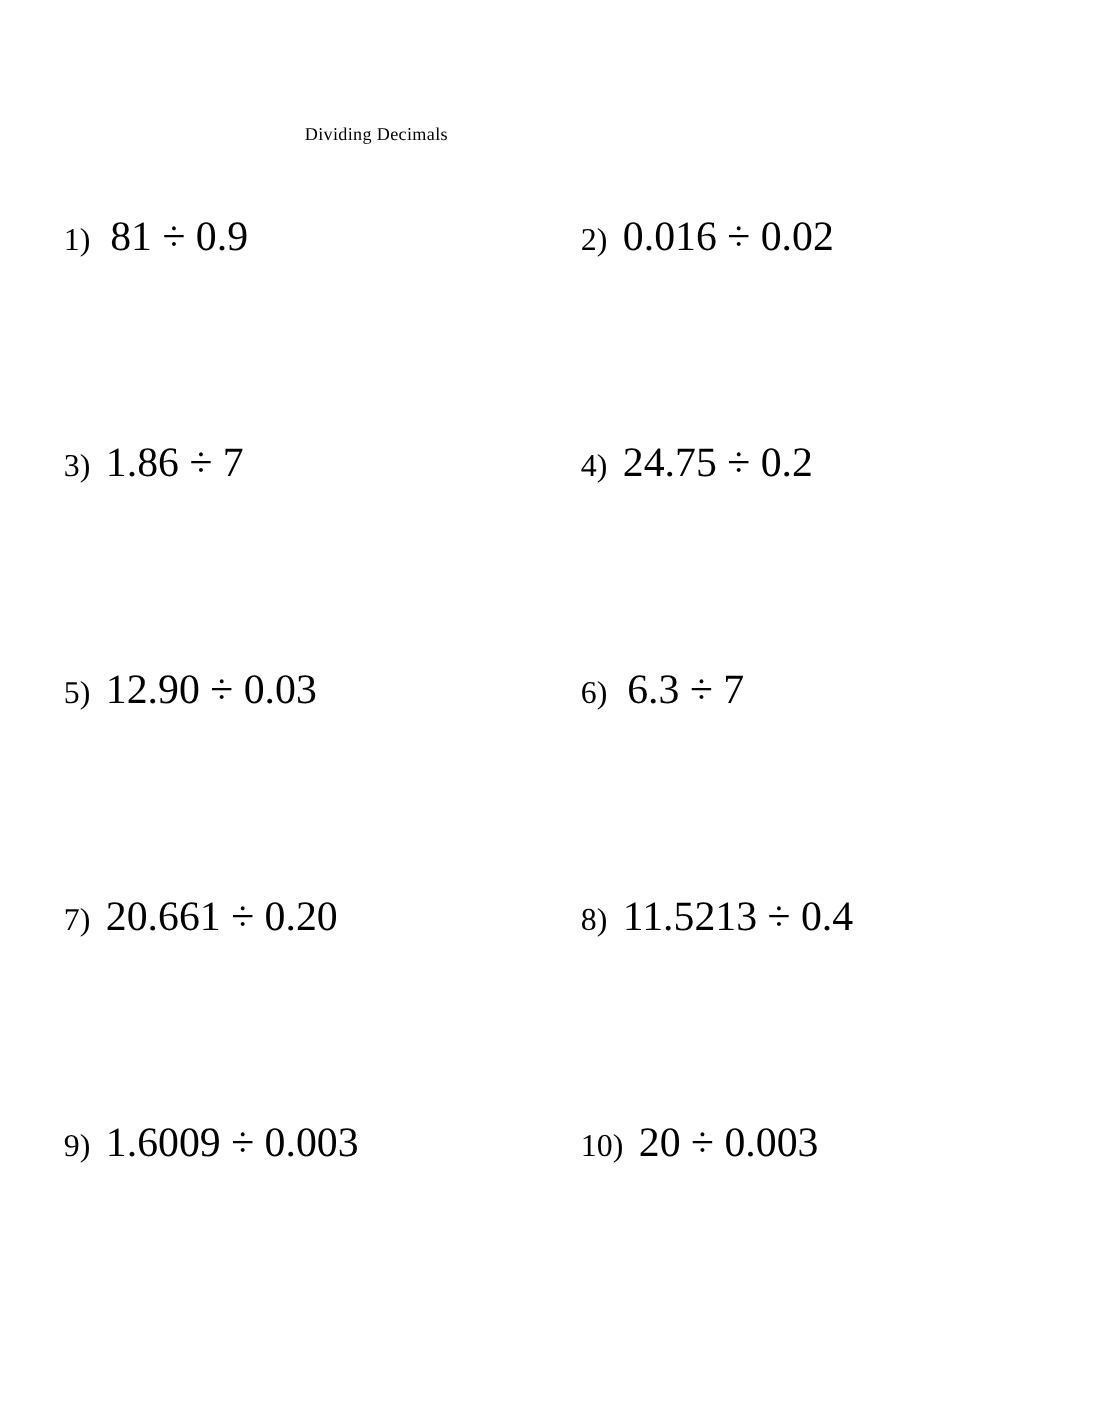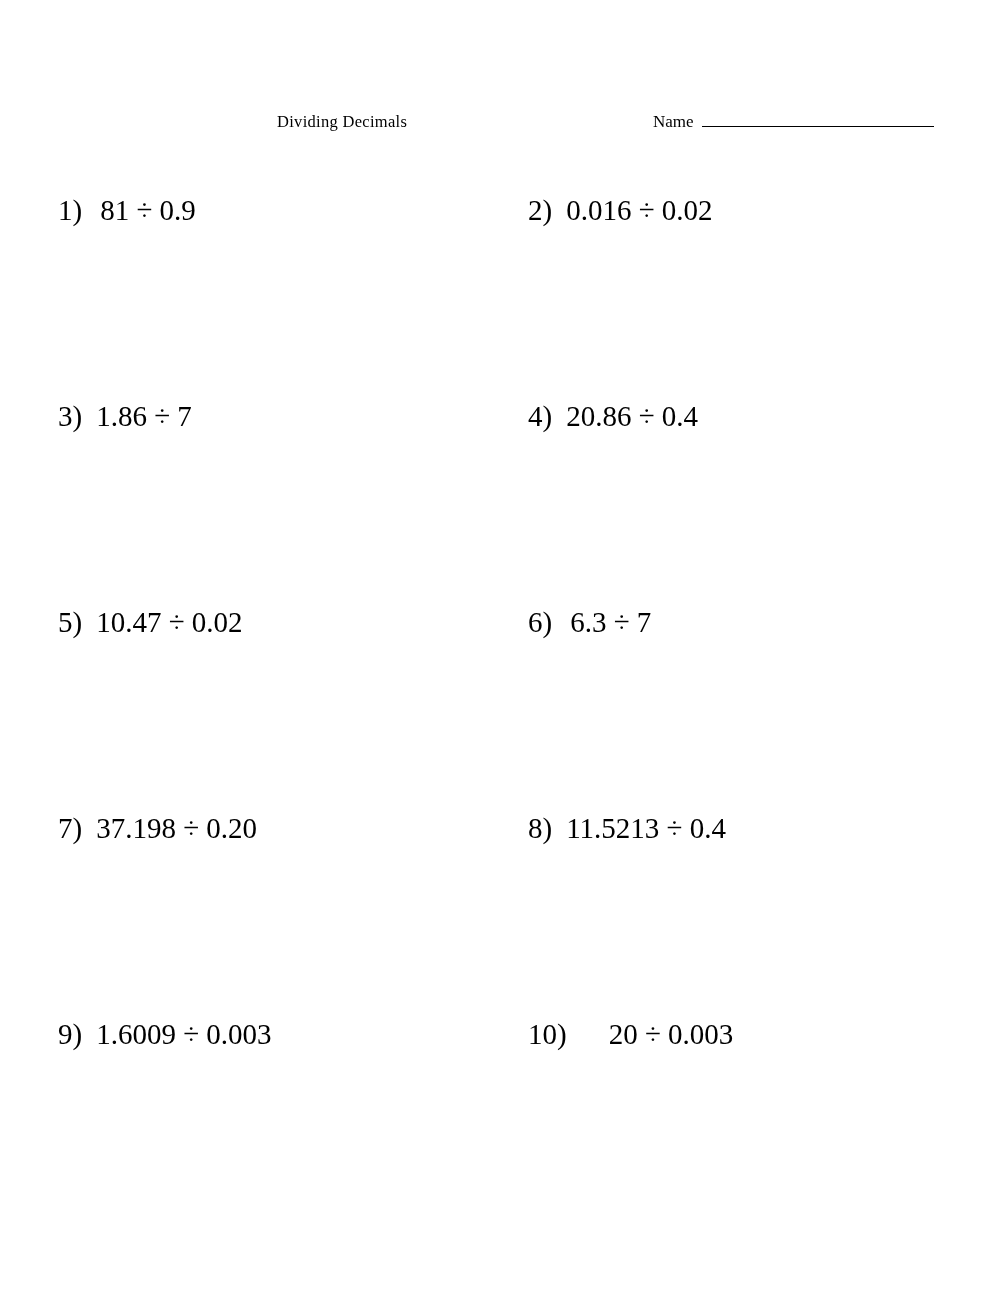--- a/index.html
+++ b/index.html
@@ -82,42 +82,38 @@
     line-height: 1;
   }
   .prob.left  { left: 58px; }
   .prob.right { left: 528px; }
 
   .prob-num {
     font-size: 29px;
     margin-right: 14px;
   }
   .prob-expr {
-    font-size: 29px;
+    font-size: 38px;
   }
 
   
   .r1 .left .prob-num  { margin-right: 18px; }
   .r1 .right .prob-num { margin-right: 14px; }
   .r3 .right .prob-num { margin-right: 18px; }
   .r5 .left  { left: 58px; }
-  .r5 .right { left: 528px; gap: 28px; }
+  .r5 .right { left: 528px; }
 </style>
 </head>
 <body>
 
 <div class="page">
 
   <div class="header">
     <div class="worksheet-title">Dividing Decimals</div>
 
-    <div class="name-block">
-      <span class="name-label">Name</span>
-      <span class="name-line"></span>
-    </div>
   </div>
 
   <div class="problems">
 
     <div class="prob-row r1">
       <div class="prob left">
         <span class="prob-num">1)</span>
         <span class="prob-expr">81 ÷ 0.9</span>
       </div>
       <div class="prob right">
@@ -126,39 +122,39 @@
       </div>
     </div>
 
     <div class="prob-row r2">
       <div class="prob left">
         <span class="prob-num">3)</span>
         <span class="prob-expr">1.86  ÷  7</span>
       </div>
       <div class="prob right">
         <span class="prob-num">4)</span>
-        <span class="prob-expr">20.86  ÷  0.4</span>
+        <span class="prob-expr">24.75  ÷  0.2</span>
       </div>
     </div>
 
     <div class="prob-row r3">
       <div class="prob left">
         <span class="prob-num">5)</span>
-        <span class="prob-expr">10.47  ÷  0.02</span>
+        <span class="prob-expr">12.90  ÷  0.03</span>
       </div>
       <div class="prob right">
         <span class="prob-num">6)</span>
         <span class="prob-expr">6.3 ÷ 7</span>
       </div>
     </div>
 
     <div class="prob-row r4">
       <div class="prob left">
         <span class="prob-num">7)</span>
-        <span class="prob-expr">37.198 ÷ 0.20</span>
+        <span class="prob-expr">20.661 ÷ 0.20</span>
       </div>
       <div class="prob right">
         <span class="prob-num">8)</span>
         <span class="prob-expr">11.5213 ÷ 0.4</span>
       </div>
     </div>
 
     <div class="prob-row r5">
       <div class="prob left">
         <span class="prob-num">9)</span>

